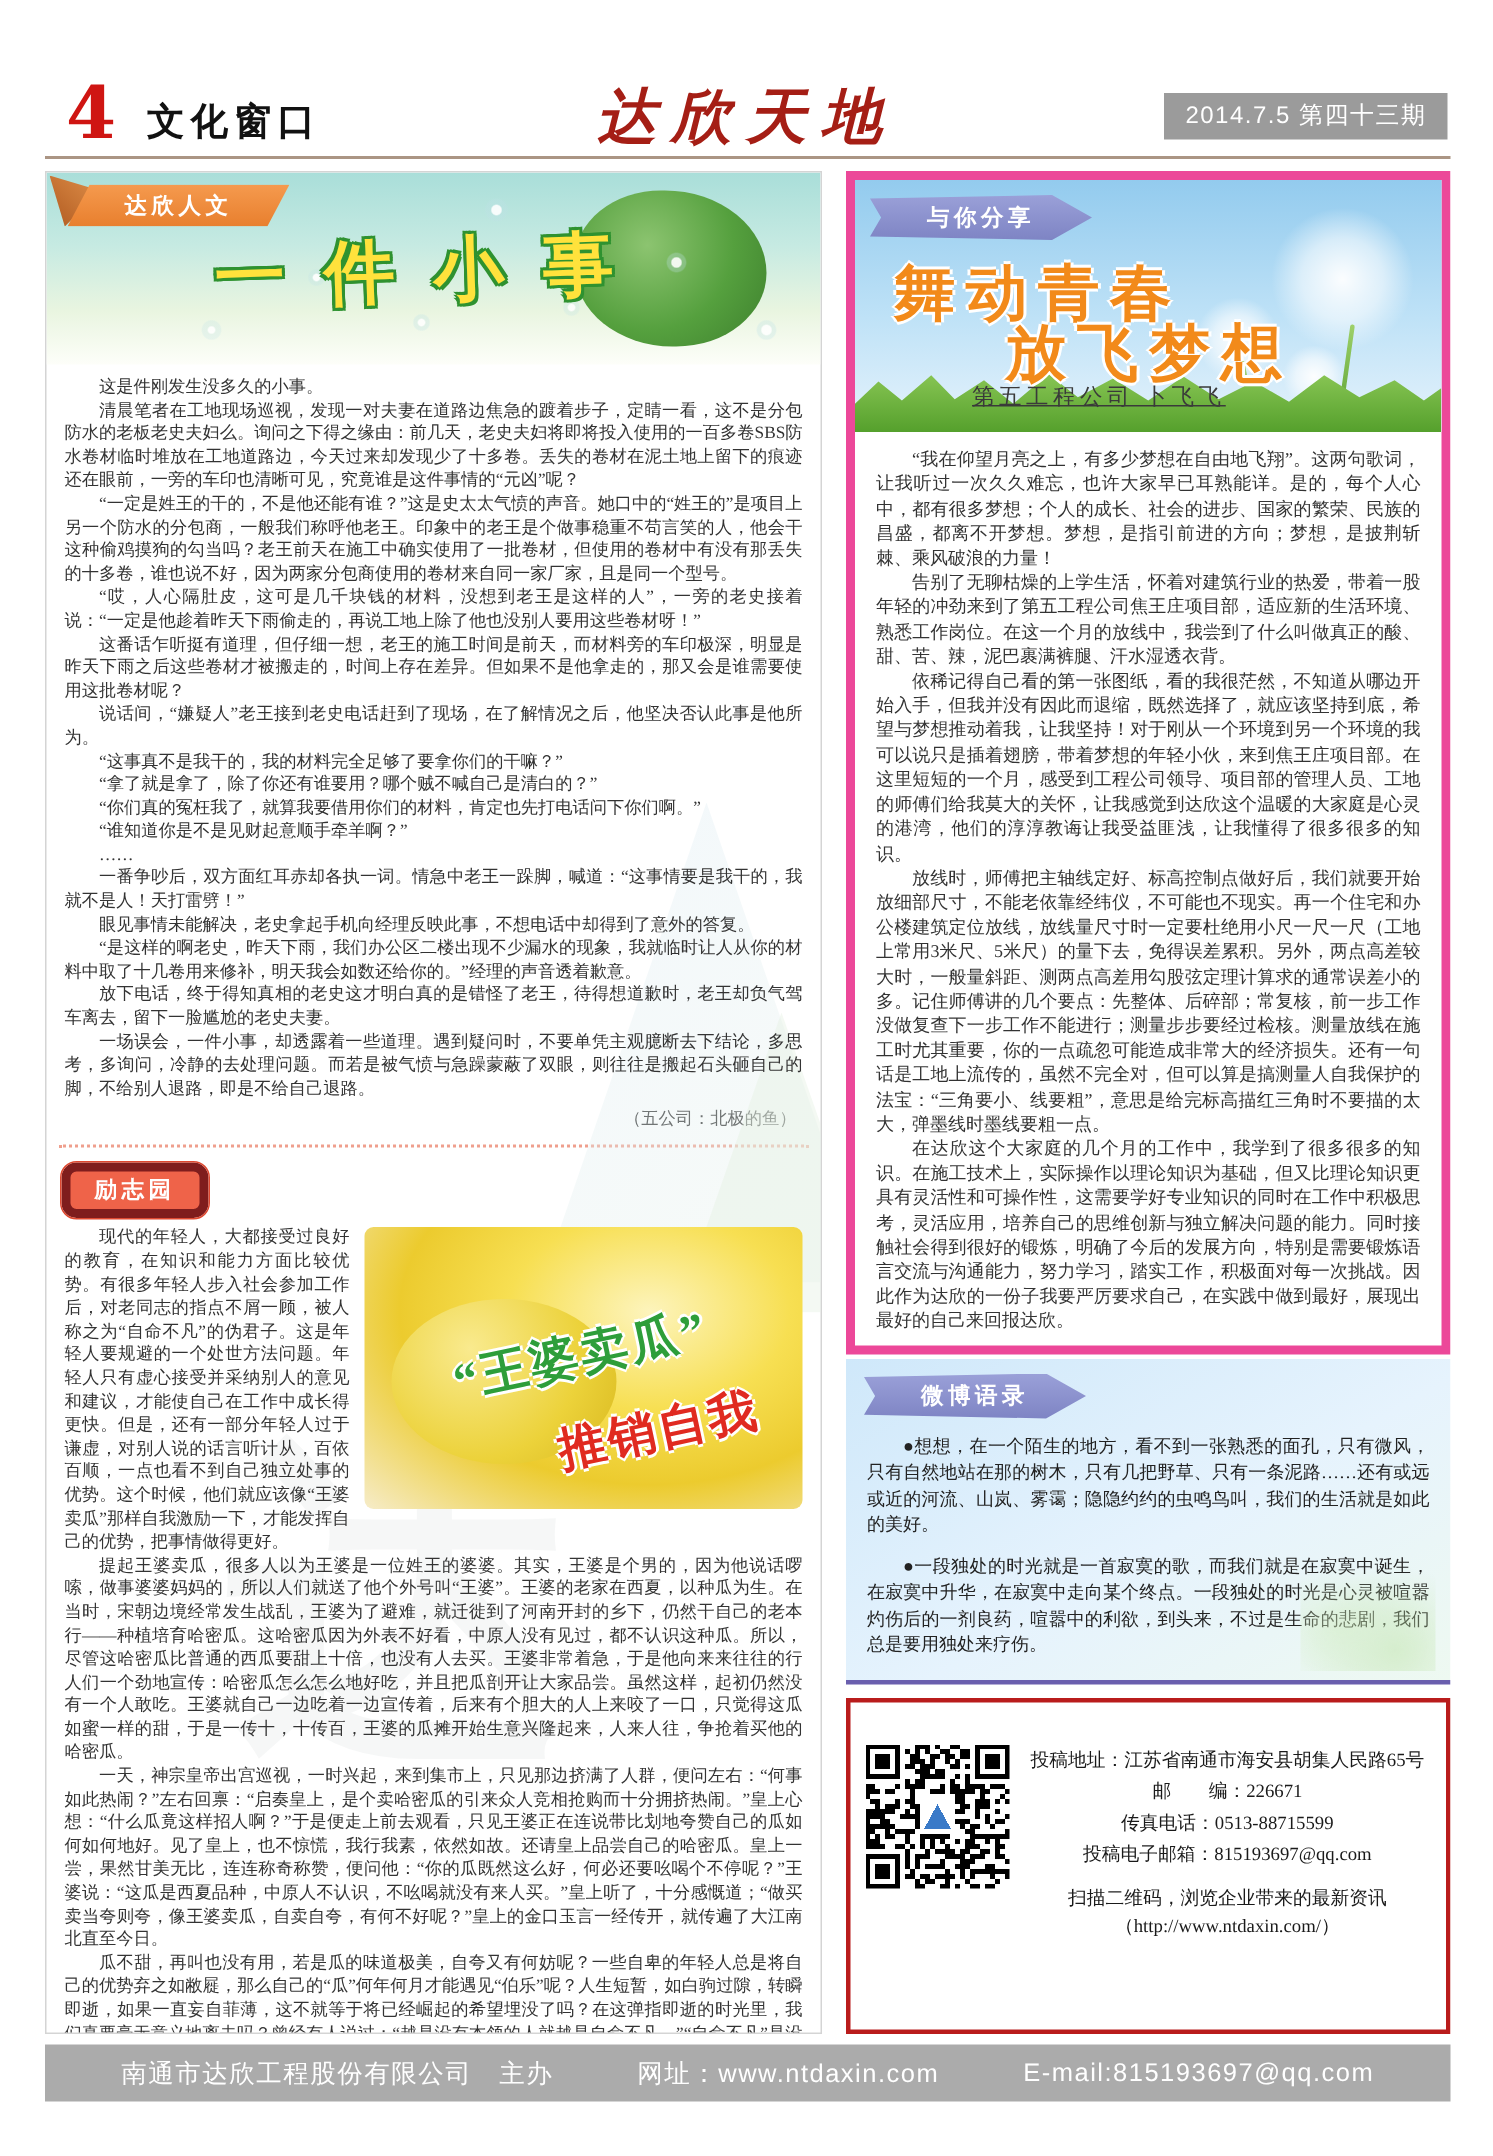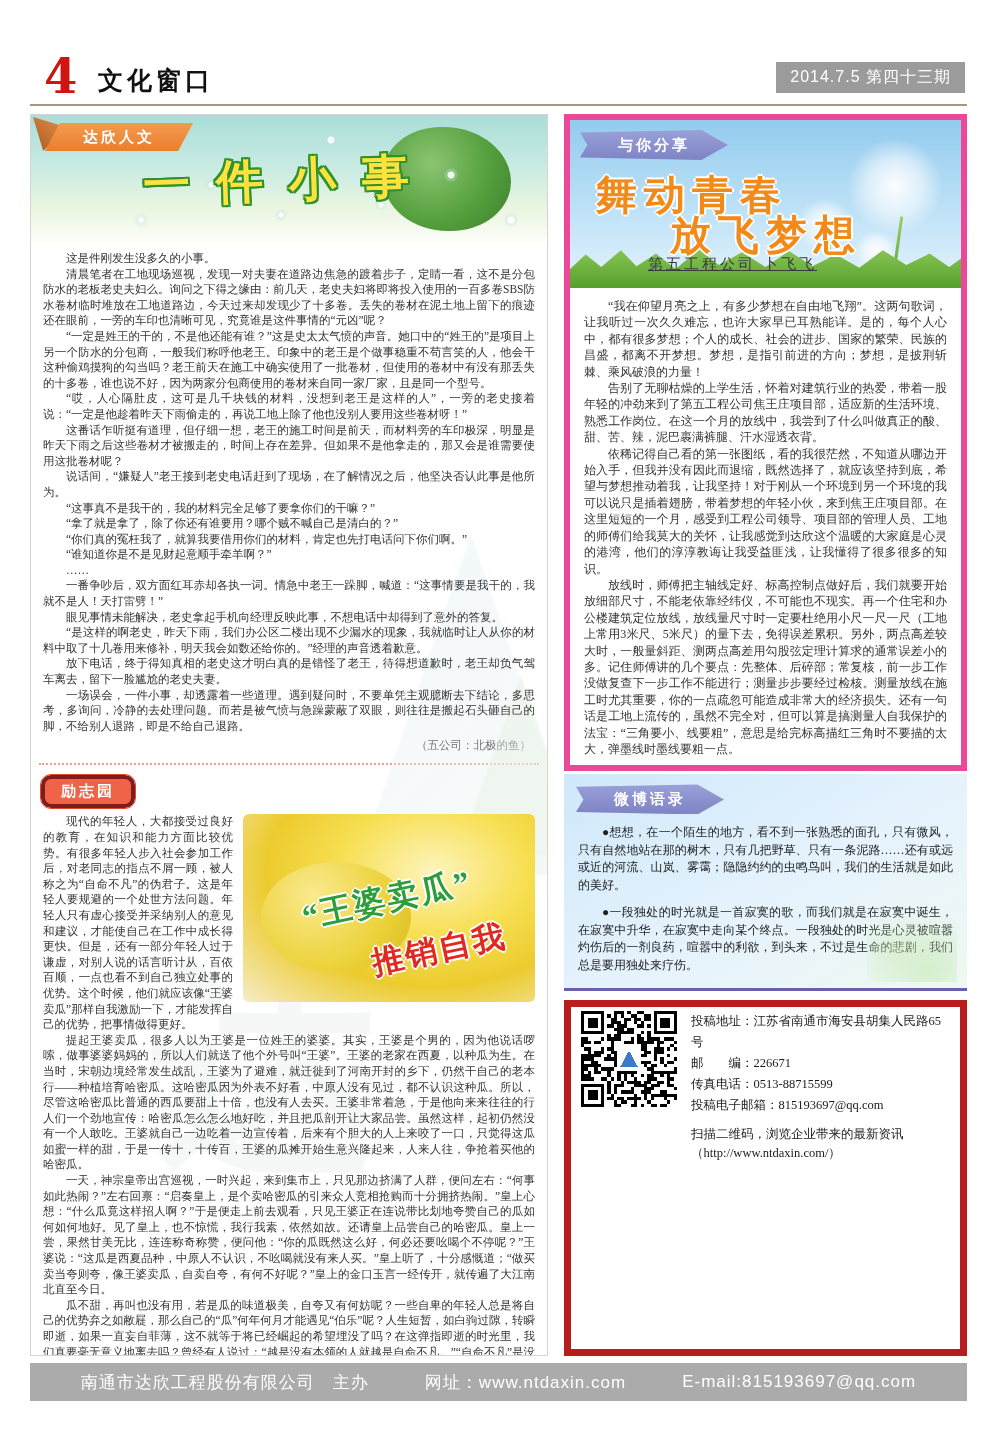--- a/index.html
+++ b/index.html
@@ -57,21 +57,21 @@
   .art1-title{position:absolute;left:0;right:0;top:34px;text-align:center;
       font-size:47px;font-weight:bold;letter-spacing:26px;color:#ffe23c;transform:rotate(-2deg);
       text-shadow:-2px 0 #2f9230,2px 0 #2f9230,0 -2px #2f9230,0 2px #2f9230,
                   -2px -2px #2f9230,2px 2px #2f9230,-2px 2px #2f9230,2px -2px #2f9230;}
   .art1-body{padding:8px 12px 2px;position:relative;}
   .attribution{text-align:right;padding:2px 16px 6px;font-family:"Liberation Serif",serif;
                font-size:11.5px;color:#333;}
   .dash-div{margin:4px 8px;border-top:2px dotted #ef9f8d;}
   
   .badge-red{display:inline-block;margin:6px 0 2px 10px;padding:3px 16px;background:#ef6349;
-      border:4px solid #7f1d1d;outline:1px solid #dd4830;border-radius:10px;color:#fff;
+      border:6px solid #7f1d1d;outline:1px solid #dd4830;border-radius:10px;color:#fff;
       font-size:15px;font-weight:bold;letter-spacing:3px;}
   .art2-body{padding:4px 12px 4px;position:relative;}
   .melon{float:right;width:292px;height:188px;margin:0 0 4px 10px;border-radius:6px;
       position:relative;overflow:hidden;
       background:radial-gradient(ellipse at 65% 30%,#fdf4bc 0%,#f7df52 35%,#eccb2e 62%,#f6ecc9 100%);}
   .melon:before{content:"";position:absolute;left:18px;top:48px;width:150px;height:110px;
       border-radius:50%;background:radial-gradient(circle at 35% 30%,#f9ea8e,#ecd23a 60%,#d8b81e);}
   .melon-t1{position:absolute;left:58px;top:78px;font-size:32px;font-weight:bold;color:#2e9e3a;
       transform:rotate(-12deg);letter-spacing:2px;
       text-shadow:-2px 0 #fff,2px 0 #fff,0 -2px #fff,0 2px #fff;}
@@ -110,39 +110,40 @@
   .box-weibo{margin-top:3px;position:relative;border-bottom:3px solid #6a5fae;
       background:linear-gradient(150deg,#cfe8fa 0%,#e6f3fd 55%,#eef9f1 100%);
       padding:0 14px 14px;flex:0 0 auto;}
   .box-weibo .ribbon-purple{margin-left:-2px;}
   .weibo-quote{margin:10px 0 0;text-indent:2em;font-family:"Liberation Serif",serif;
       font-size:12px;line-height:17.5px;text-align:justify;color:#222;}
   .sprout{position:absolute;right:10px;bottom:6px;width:90px;height:70px;opacity:.5;
       background:radial-gradient(ellipse at 70% 80%,#bfe3a8 0%,rgba(191,227,168,0) 70%),
                  radial-gradient(ellipse at 30% 60%,#d4eec2 0%,rgba(212,238,194,0) 70%);}
   
-  .box-contact{margin-top:9px;border:7px solid #b91c1c;background:#fff;padding:4px 10px;
-      display:flex;gap:14px;align-items:flex-start;flex:1 1 auto;}
+  .box-contact{margin-top:9px;border:3px solid #b91c1c;background:#fff;padding:28px 10px;
+      display:flex;gap:14px;align-items:flex-start;flex:1 1 auto;text-align:center;}
   .qr{flex:0 0 auto;}
   .contact-lines{font-family:"Liberation Serif",serif;font-size:12.5px;line-height:21px;color:#1a1a1a;}
   .contact-caption{margin-top:9px;font-family:"Liberation Serif",serif;font-size:12.5px;
       line-height:19px;color:#1a1a1a;}
   
   .page-footer{position:absolute;left:30px;right:28px;top:1363px;height:38px;background:#ababab;
       color:#fff;display:flex;align-items:center;justify-content:center;gap:56px;
       font-size:17px;letter-spacing:1px;}
 </style>
 </head>
 <body>
 
 <div class="page">
 
   <header class="page-header">
     <div class="page-num">4</div>
     <div class="section-name">文化窗口</div>
+    <div class="masthead">达欣天地</div>
     <div class="issue-box">2014.7.5 第四十三期</div>
     <div class="header-rule"></div>
   </header>
 
   <div class="columns">
 
     <div class="col-left">
       <div class="wm-tri1"></div>
       <div class="wm-tri2"></div>
       <div class="wm-char">达</div>
@@ -205,20 +206,21 @@
           <div class="art3-title1">舞动青春</div>
           <div class="art3-title2">放飞梦想</div>
           <div class="art3-byline">第五工程公司 卜飞飞</div>
         </div>
         <div class="art3-body">
           <div class="body-text">
             <p>“我在仰望月亮之上，有多少梦想在自由地飞翔”。这两句歌词，让我听过一次久久难忘，也许大家早已耳熟能详。是的，每个人心中，都有很多梦想；个人的成长、社会的进步、国家的繁荣、民族的昌盛，都离不开梦想。梦想，是指引前进的方向；梦想，是披荆斩棘、乘风破浪的力量！</p>
             <p>告别了无聊枯燥的上学生活，怀着对建筑行业的热爱，带着一股年轻的冲劲来到了第五工程公司焦王庄项目部，适应新的生活环境、熟悉工作岗位。在这一个月的放线中，我尝到了什么叫做真正的酸、甜、苦、辣，泥巴裹满裤腿、汗水湿透衣背。</p>
             <p>依稀记得自己看的第一张图纸，看的我很茫然，不知道从哪边开始入手，但我并没有因此而退缩，既然选择了，就应该坚持到底，希望与梦想推动着我，让我坚持！对于刚从一个环境到另一个环境的我可以说只是插着翅膀，带着梦想的年轻小伙，来到焦王庄项目部。在这里短短的一个月，感受到工程公司领导、项目部的管理人员、工地的师傅们给我莫大的关怀，让我感觉到达欣这个温暖的大家庭是心灵的港湾，他们的淳淳教诲让我受益匪浅，让我懂得了很多很多的知识。</p>
             <p>放线时，师傅把主轴线定好、标高控制点做好后，我们就要开始放细部尺寸，不能老依靠经纬仪，不可能也不现实。再一个住宅和办公楼建筑定位放线，放线量尺寸时一定要杜绝用小尺一尺一尺（工地上常用3米尺、5米尺）的量下去，免得误差累积。另外，两点高差较大时，一般量斜距、测两点高差用勾股弦定理计算求的通常误差小的多。记住师傅讲的几个要点：先整体、后碎部；常复核，前一步工作没做复查下一步工作不能进行；测量步步要经过检核。测量放线在施工时尤其重要，你的一点疏忽可能造成非常大的经济损失。还有一句话是工地上流传的，虽然不完全对，但可以算是搞测量人自我保护的法宝：“三角要小、线要粗”，意思是给完标高描红三角时不要描的太大，弹墨线时墨线要粗一点。</p>
+            <p>在达欣这个大家庭的几个月的工作中，我学到了很多很多的知识。在施工技术上，实际操作以理论知识为基础，但又比理论知识更具有灵活性和可操作性，这需要学好专业知识的同时在工作中积极思考，灵活应用，培养自己的思维创新与独立解决问题的能力。同时接触社会得到很好的锻炼，明确了今后的发展方向，特别是需要锻炼语言交流与沟通能力，努力学习，踏实工作，积极面对每一次挑战。因此作为达欣的一份子我要严厉要求自己，在实践中做到最好，展现出最好的自己来回报达欣。</p>
           </div>
         </div>
       </div>
 
       <div class="box-weibo">
         <div class="sprout"></div>
         <div class="ribbon-purple">微博语录</div>
         <p class="weibo-quote">●想想，在一个陌生的地方，看不到一张熟悉的面孔，只有微风，只有自然地站在那的树木，只有几把野草、只有一条泥路……还有或远或近的河流、山岚、雾霭；隐隐约约的虫鸣鸟叫，我们的生活就是如此的美好。</p>
         <p class="weibo-quote">●一段独处的时光就是一首寂寞的歌，而我们就是在寂寞中诞生，在寂寞中升华，在寂寞中走向某个终点。一段独处的时光是心灵被喧嚣灼伤后的一剂良药，喧嚣中的利欲，到头来，不过是生命的悲剧，我们总是要用独处来疗伤。</p>
       </div>

